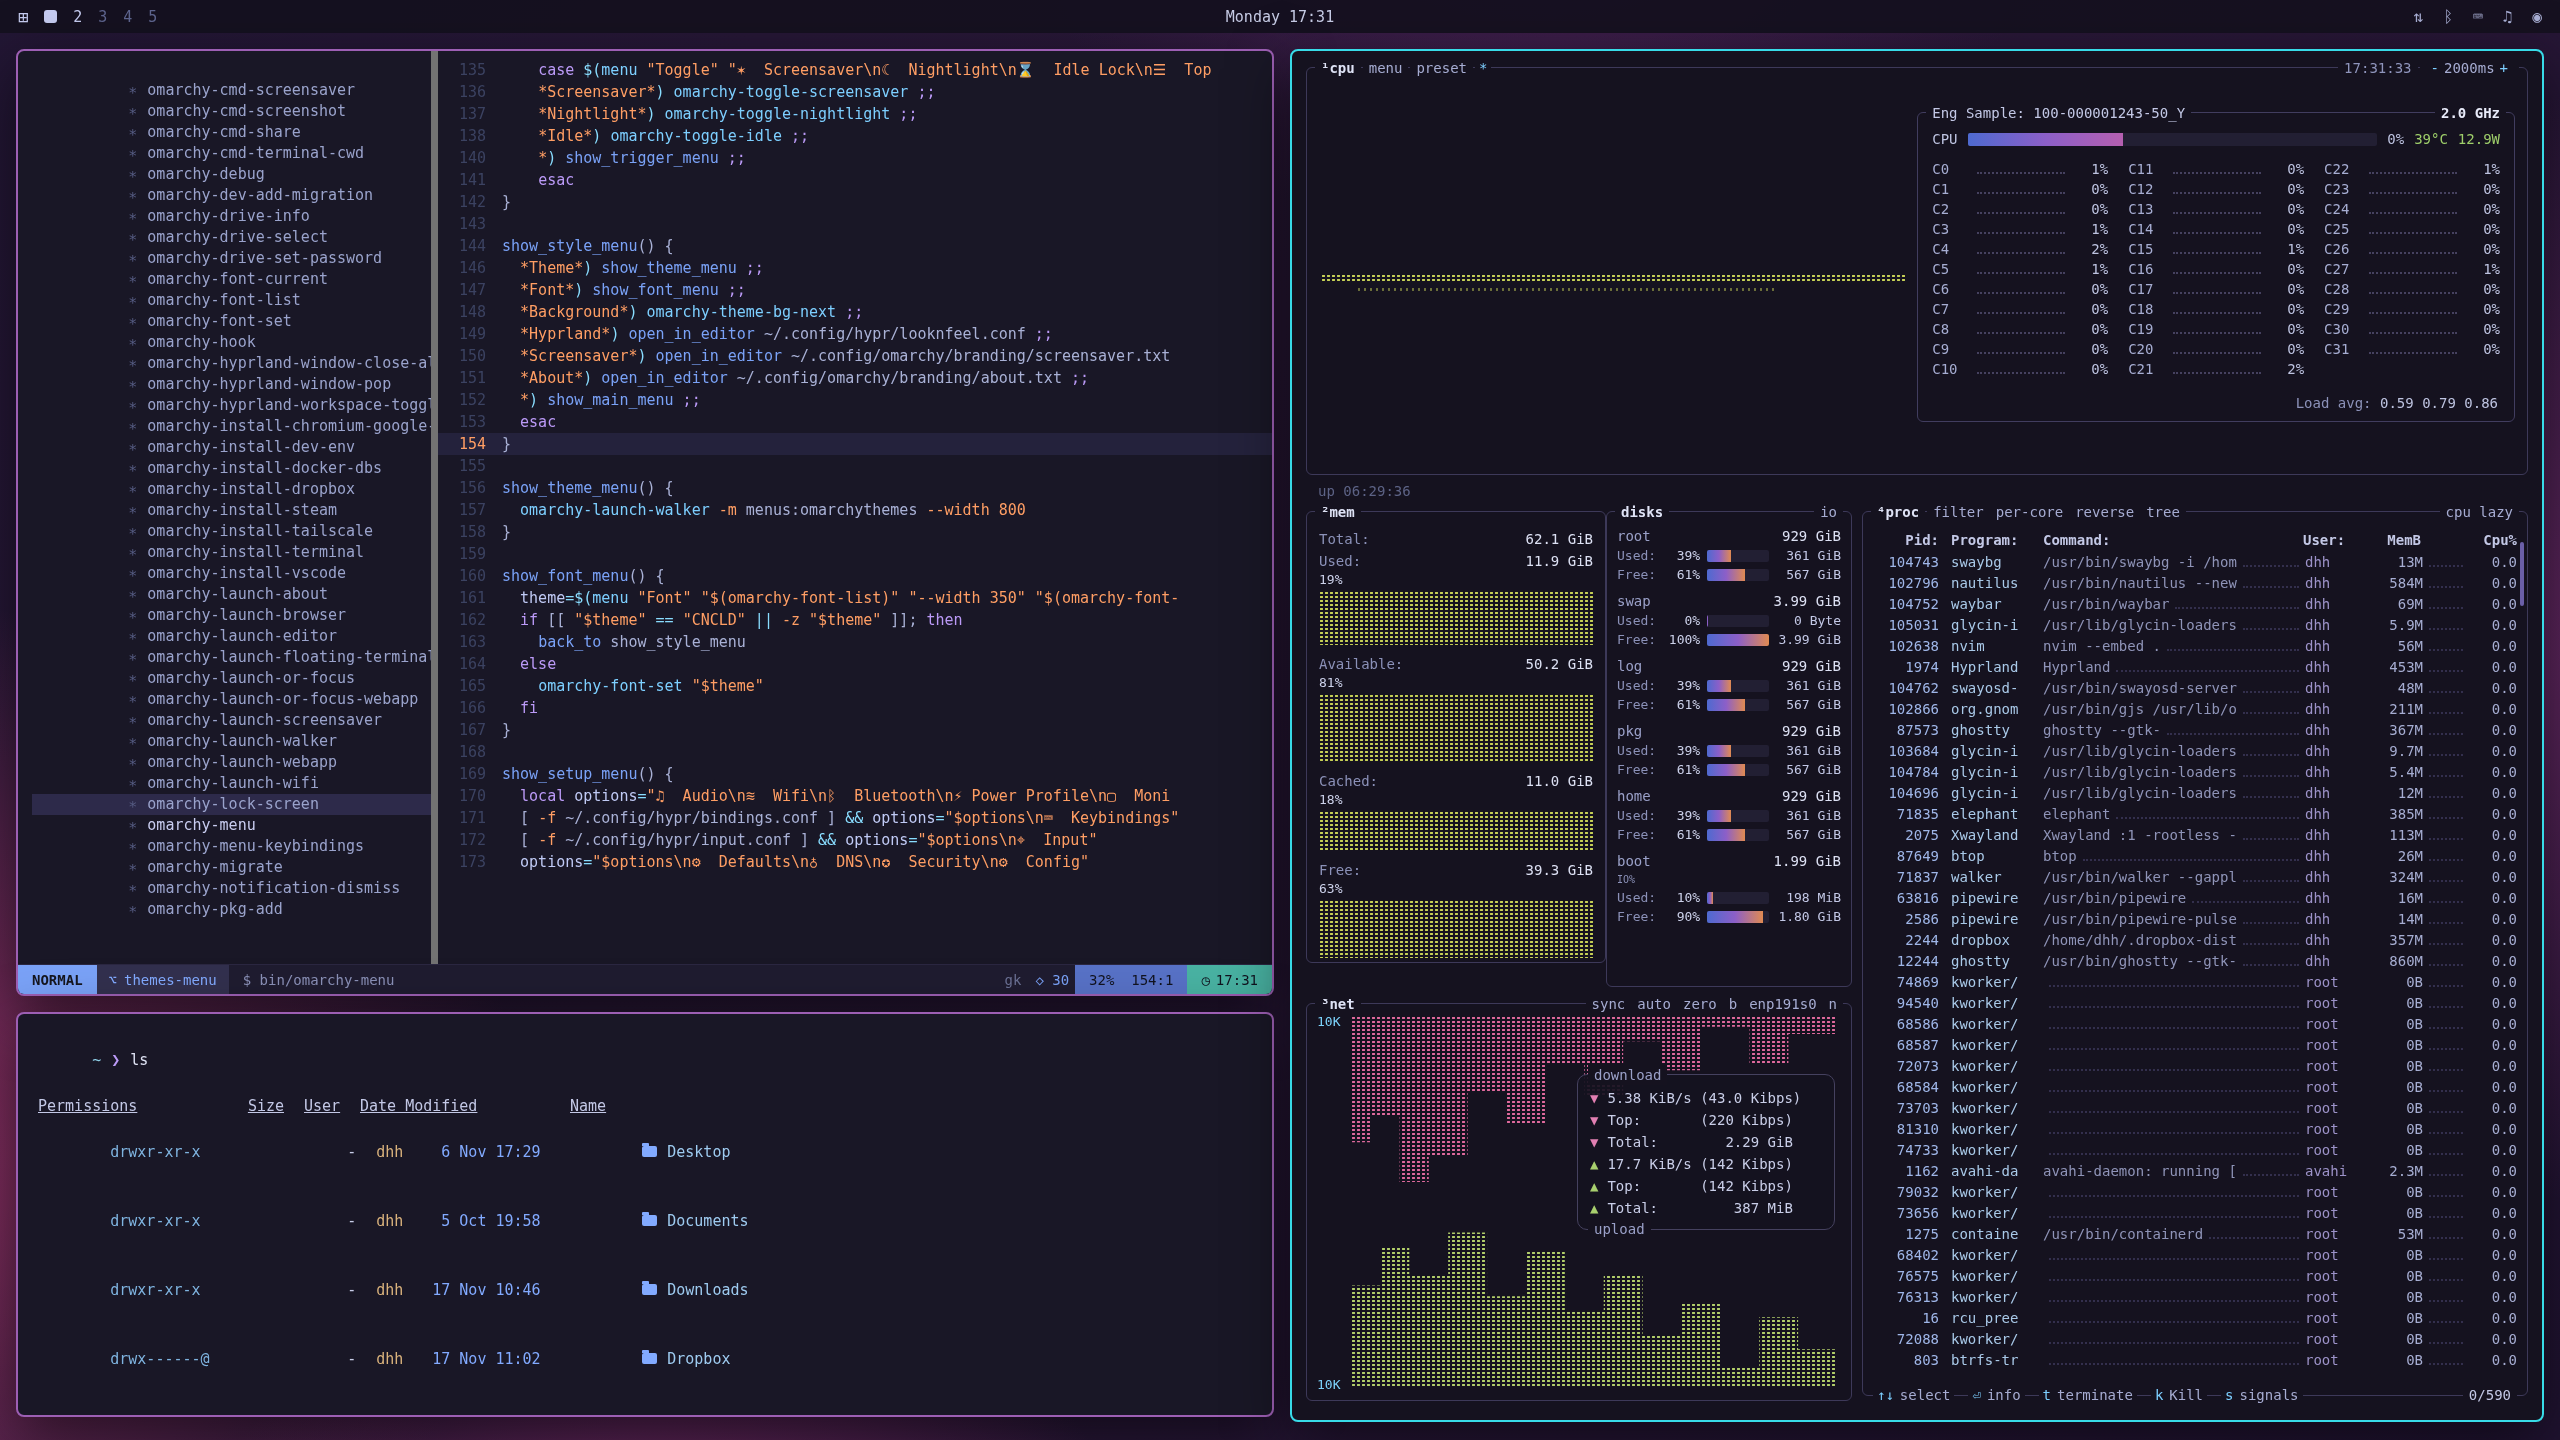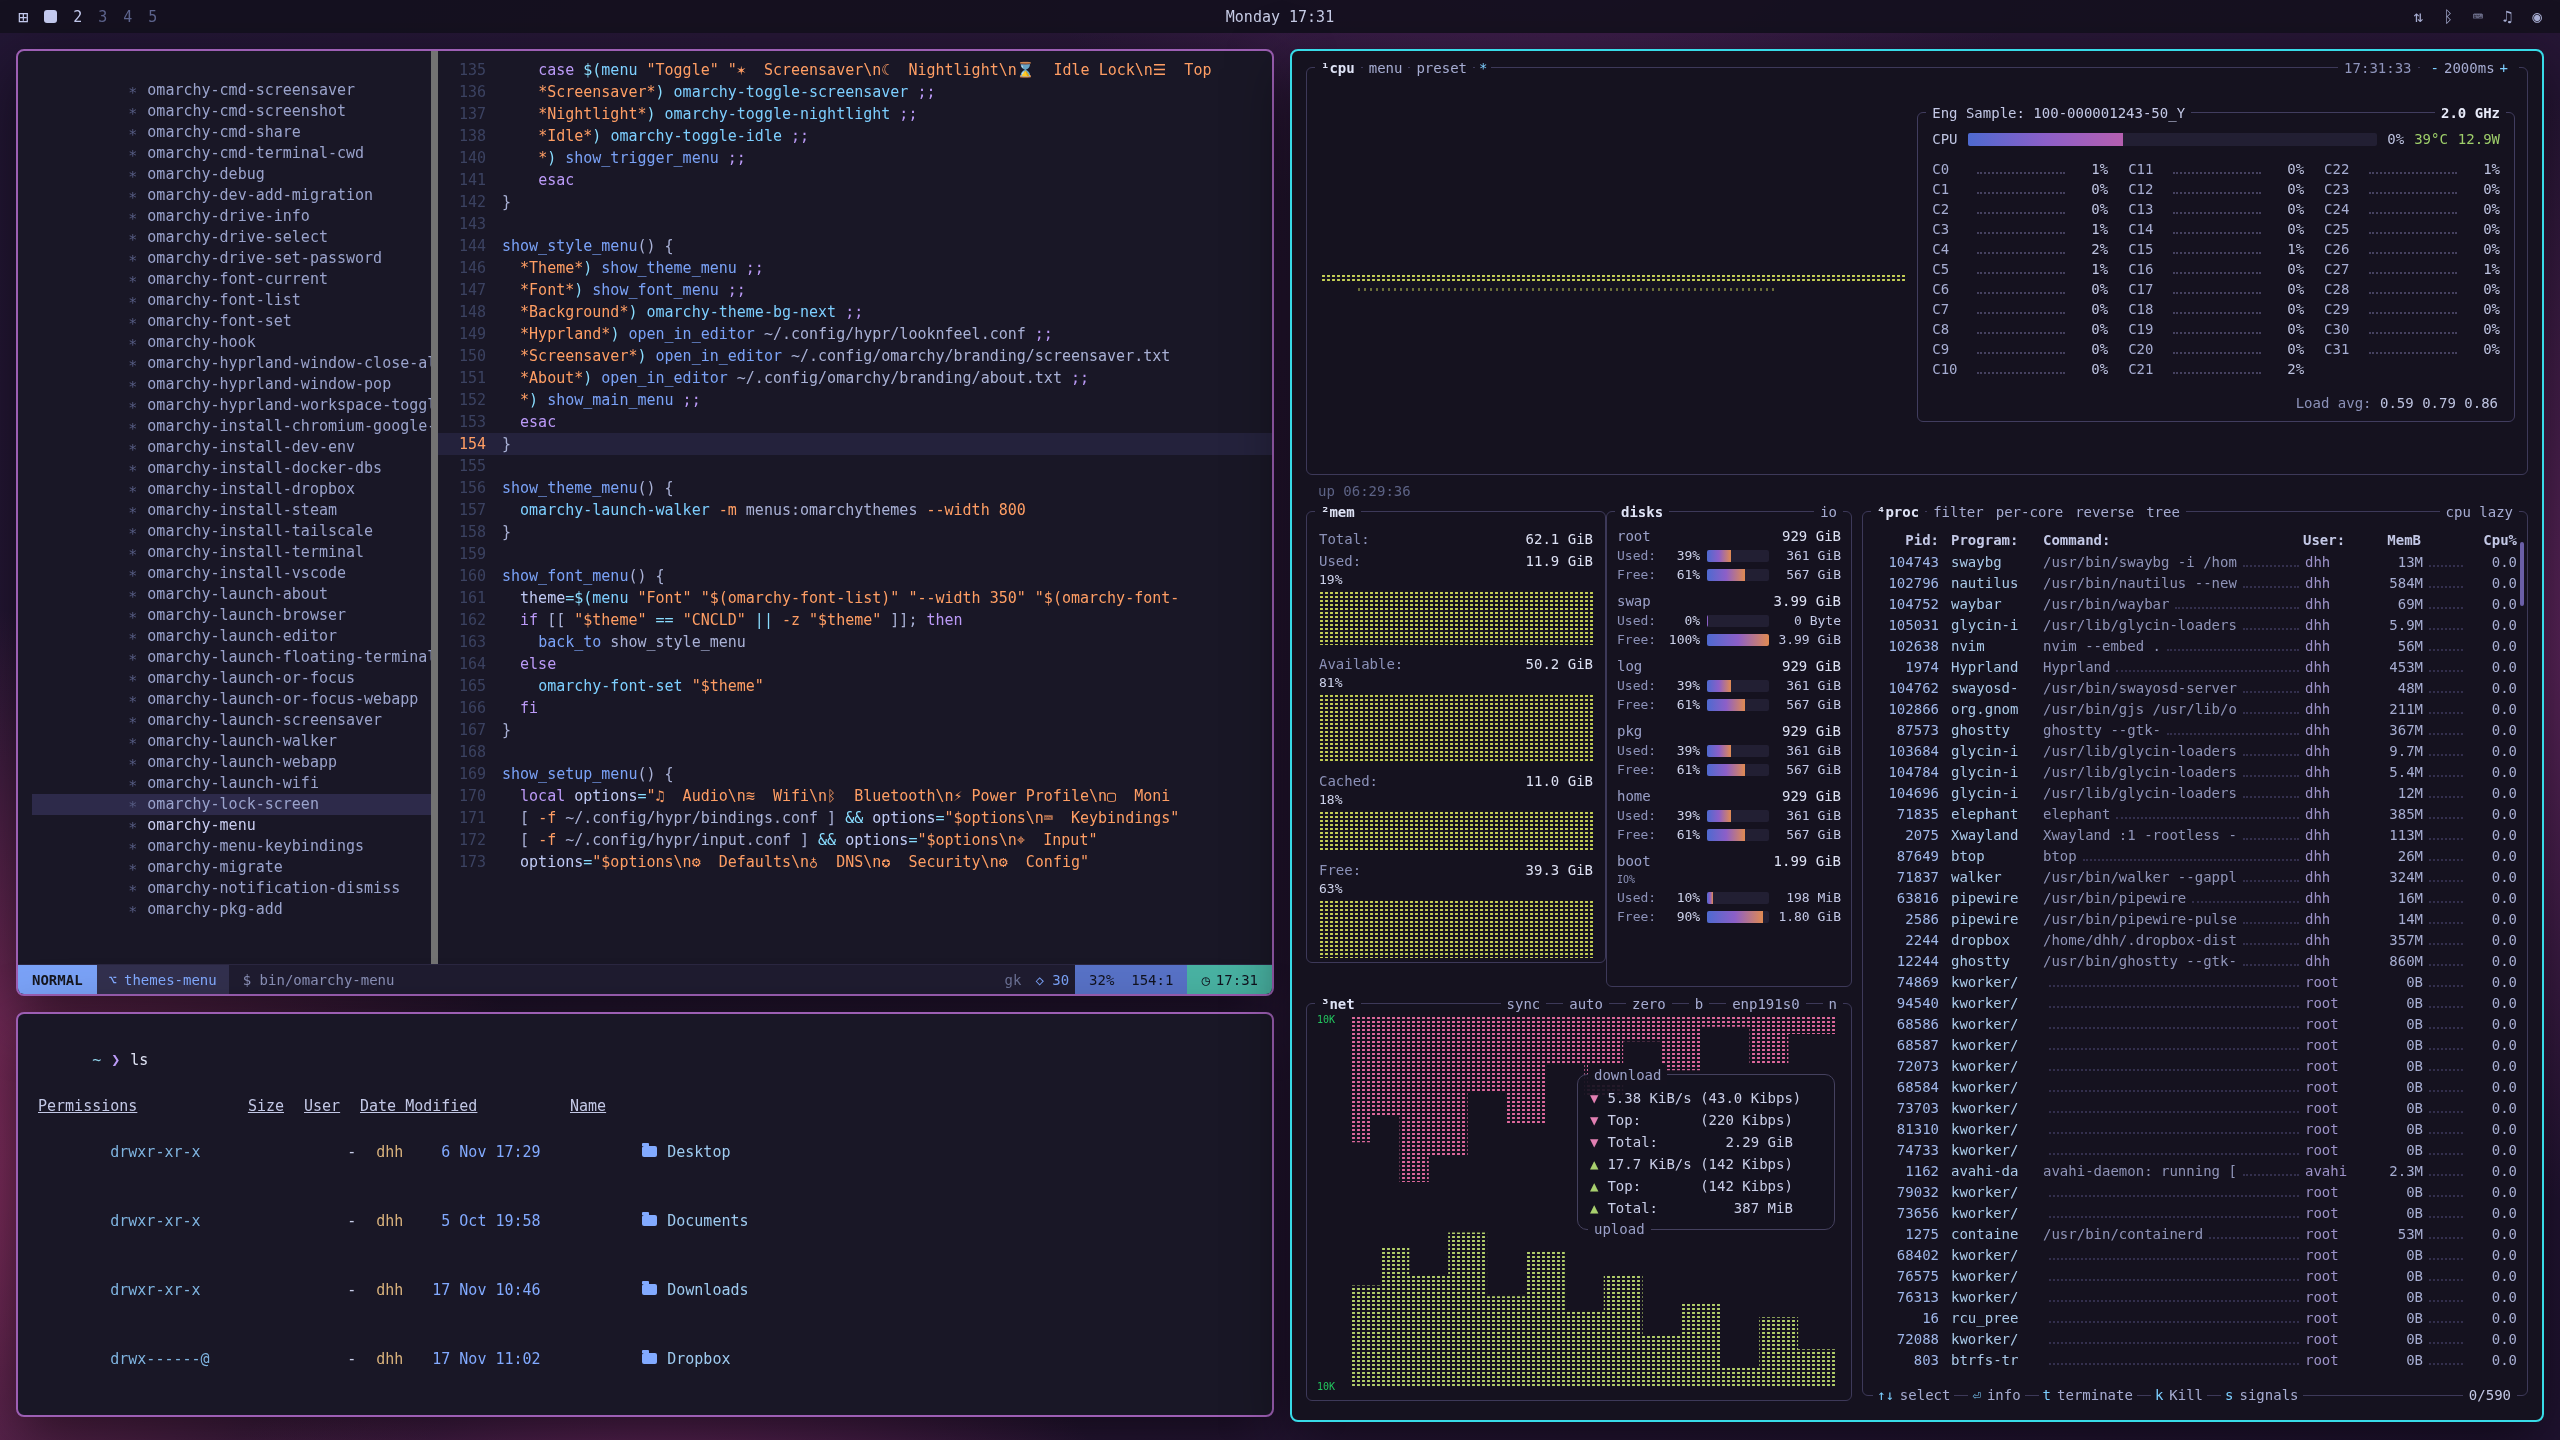--- a/index.html
+++ b/index.html
@@ -128,23 +128,23 @@
   .d-total{color:#dde1f4}
   .d-io{height:17px;line-height:17px;color:#8b91b8;font-size:10px}
   .d-io:empty{display:none}
   .d-line2{display:flex;align-items:center;height:19px;font-size:13px;color:#8b91b8}
   .d-p{margin-left:6px;color:#ccd1ea;width:38px;text-align:right}
   .dmeter{width:62px;height:12px;background:#221f33;border-radius:2px;overflow:hidden;margin:0 7px}
   .dfill{display:block;height:100%;background:linear-gradient(90deg,#4e6ad0,#8c5fc8,#e08a52)}
   .d-v{margin-left:auto;color:#c3c8e6}
 
   .netbox{left:4px;top:944px;width:546px;height:398px}
-  .nb-opts{display:flex;gap:17px}
+  .nb-opts{display:flex;gap:0}
   .net-area{position:absolute;inset:6px 6px 6px 6px}
-  .scale{position:absolute;left:4px;color:#22c55e;font-size:10px}
+  .scale{position:absolute;left:4px;color:#7dd3fc;font-size:13px}
   .scale.top{top:4px}.scale.bot{bottom:2px}
   .net-down{position:absolute;left:38px;right:8px;top:6px;height:47%;
     clip-path:polygon(0 0,100% 0,100% 10%,90% 10%,90% 26%,82% 26%,82% 6%,72% 6%,72% 30%,64% 30%,64% 14%,56% 14%,56% 44%,48% 44%,48% 26%,40% 26%,40% 60%,32% 60%,32% 42%,24% 42%,24% 78%,16% 78%,16% 92%,10% 92%,10% 55%,4% 55%,4% 70%,0 70%)}
   .net-up{position:absolute;left:38px;right:8px;bottom:6px;height:46%;
     clip-path:polygon(0 100%,100% 100%,100% 78%,92% 78%,92% 60%,84% 60%,84% 88%,76% 88%,76% 52%,68% 52%,68% 70%,60% 70%,60% 36%,52% 36%,52% 56%,44% 56%,44% 22%,36% 22%,36% 48%,28% 48%,28% 12%,20% 12%,20% 36%,12% 36%,12% 20%,6% 20%,6% 42%,0 42%)}
   .net-info{position:absolute;right:10px;top:64px;width:258px;border:1.5px solid #45415f;border-radius:10px;
     background:rgba(21,18,31,.92);padding:12px 12px 10px}
   .ni-top{position:absolute;top:-10px;left:10px;background:#15121f;padding:0 6px;color:#9aa0c8;height:20px;line-height:20px}
   .ni-bot{position:absolute;bottom:-10px;left:10px;background:#15121f;padding:0 6px;color:#9aa0c8;height:20px;line-height:20px}
   .ni-row{display:flex;gap:9px;height:22px;line-height:22px;color:#c9cee8;white-space:pre}

